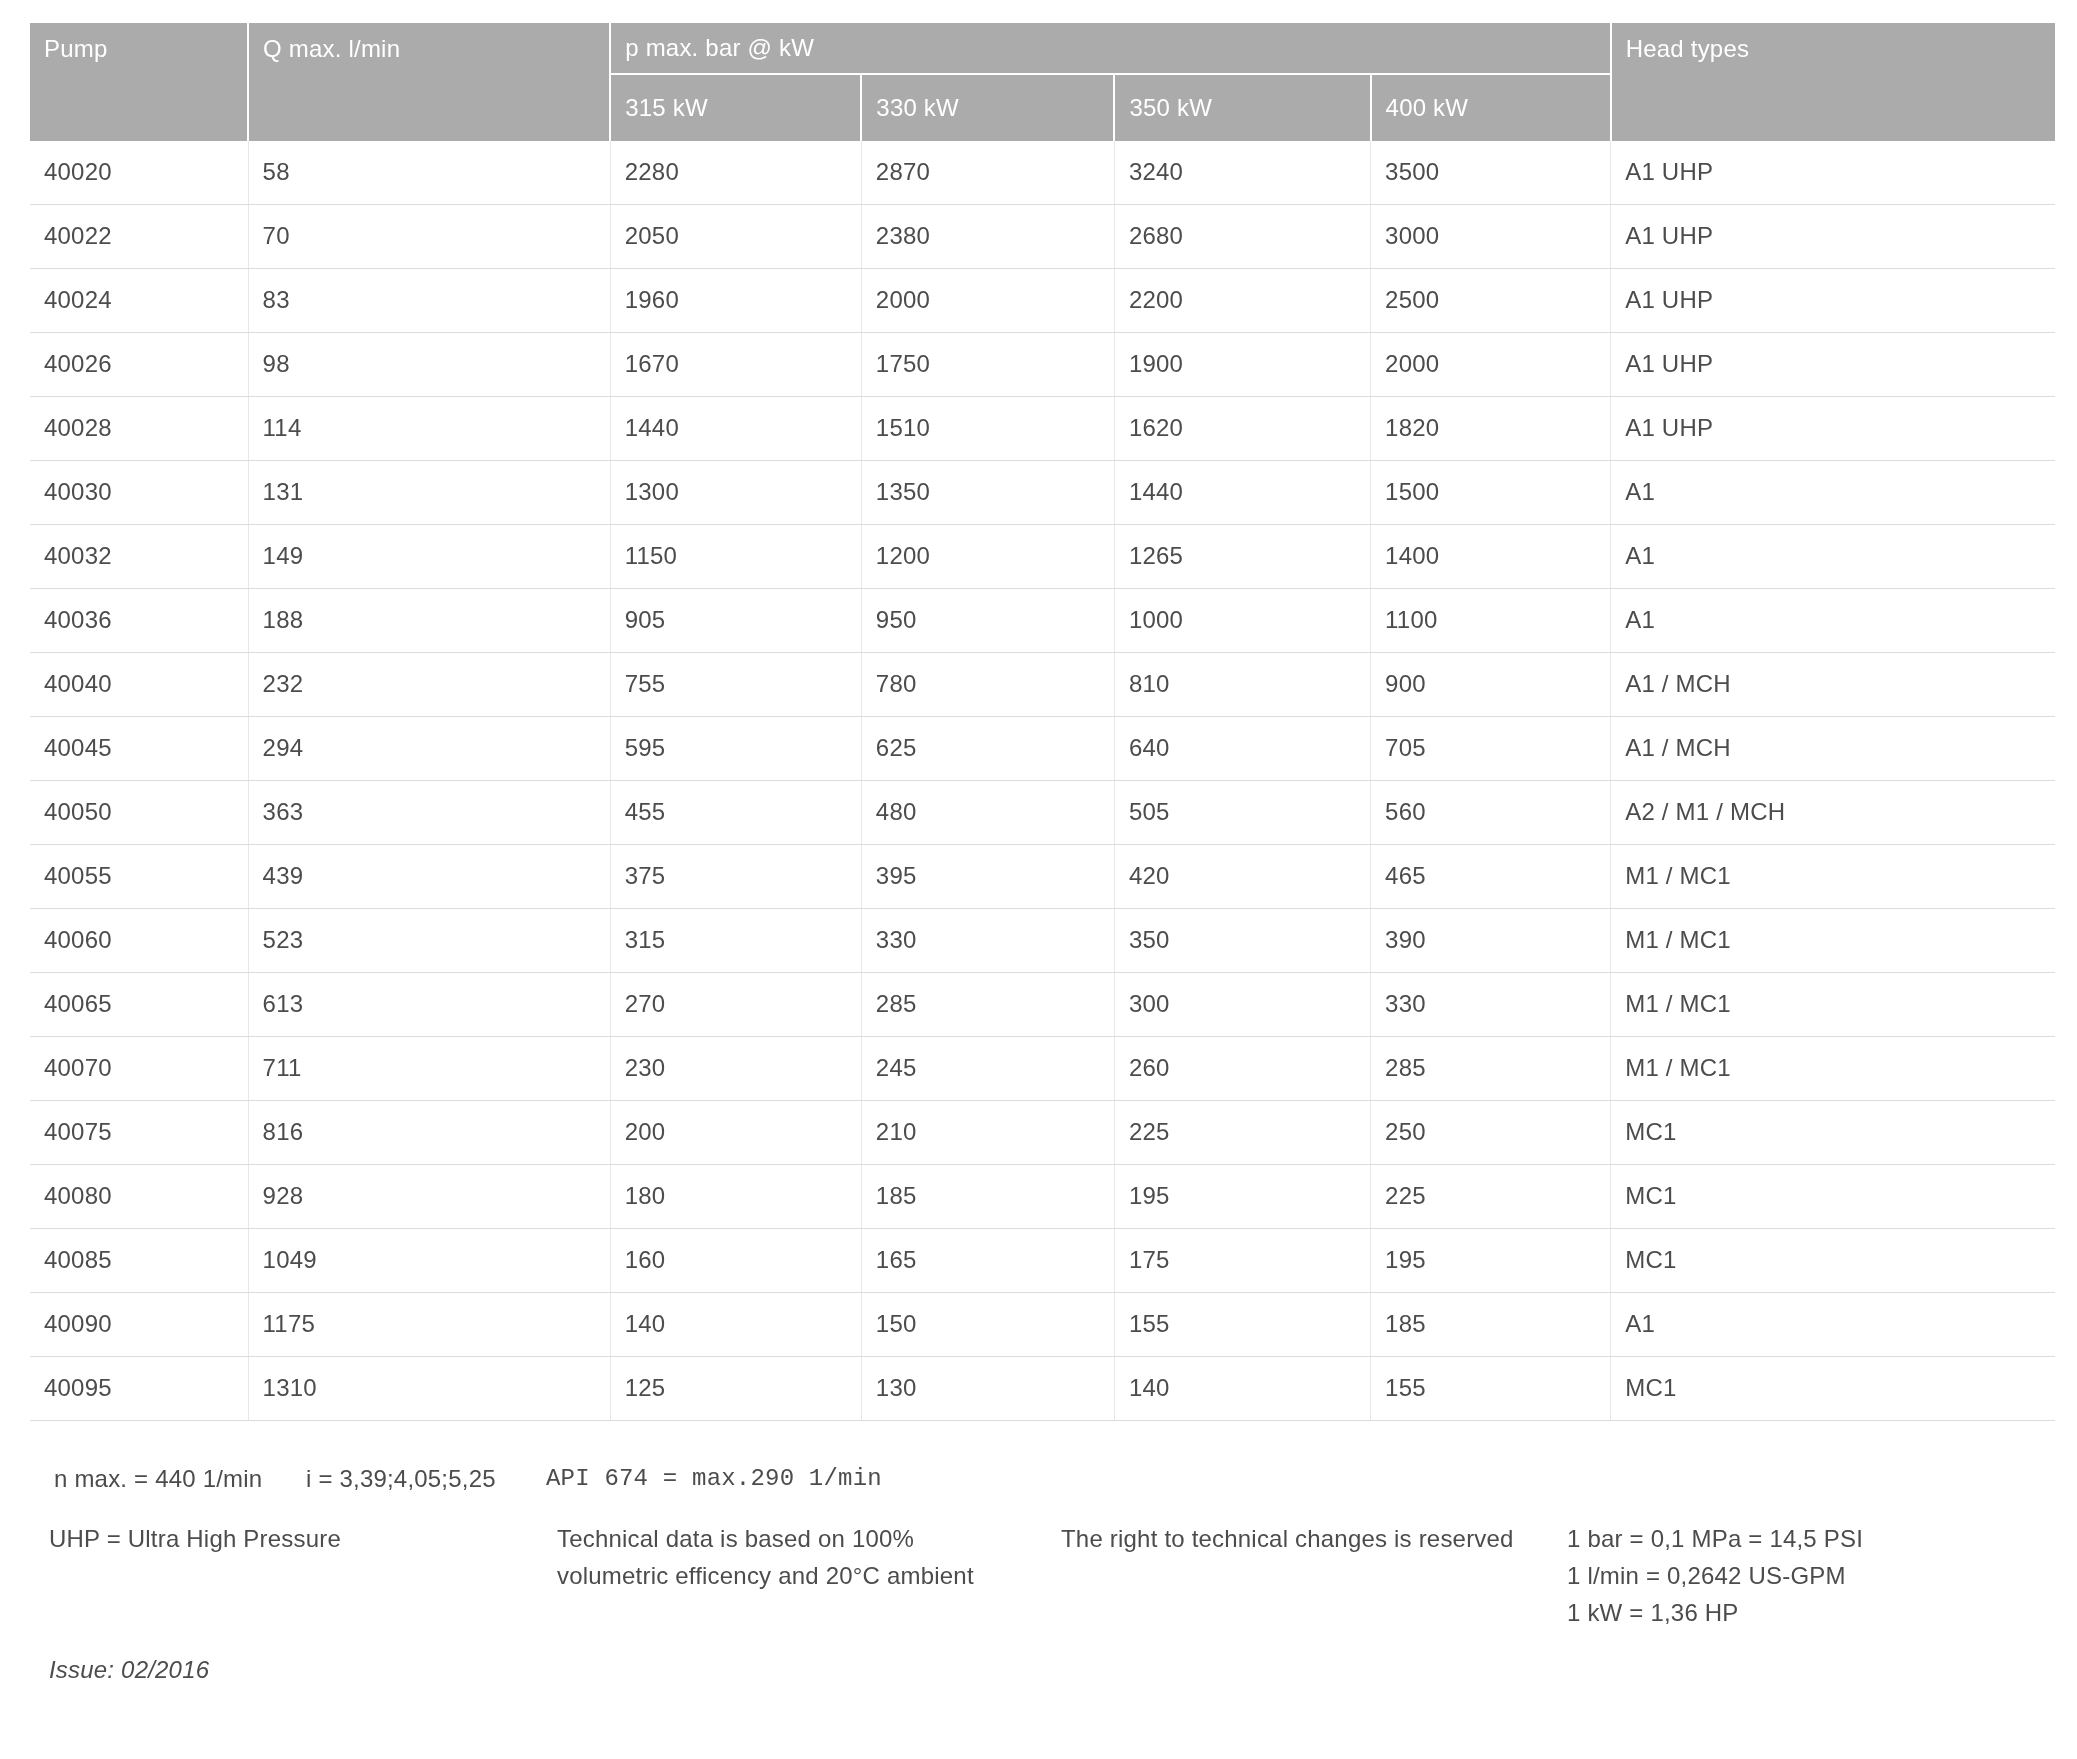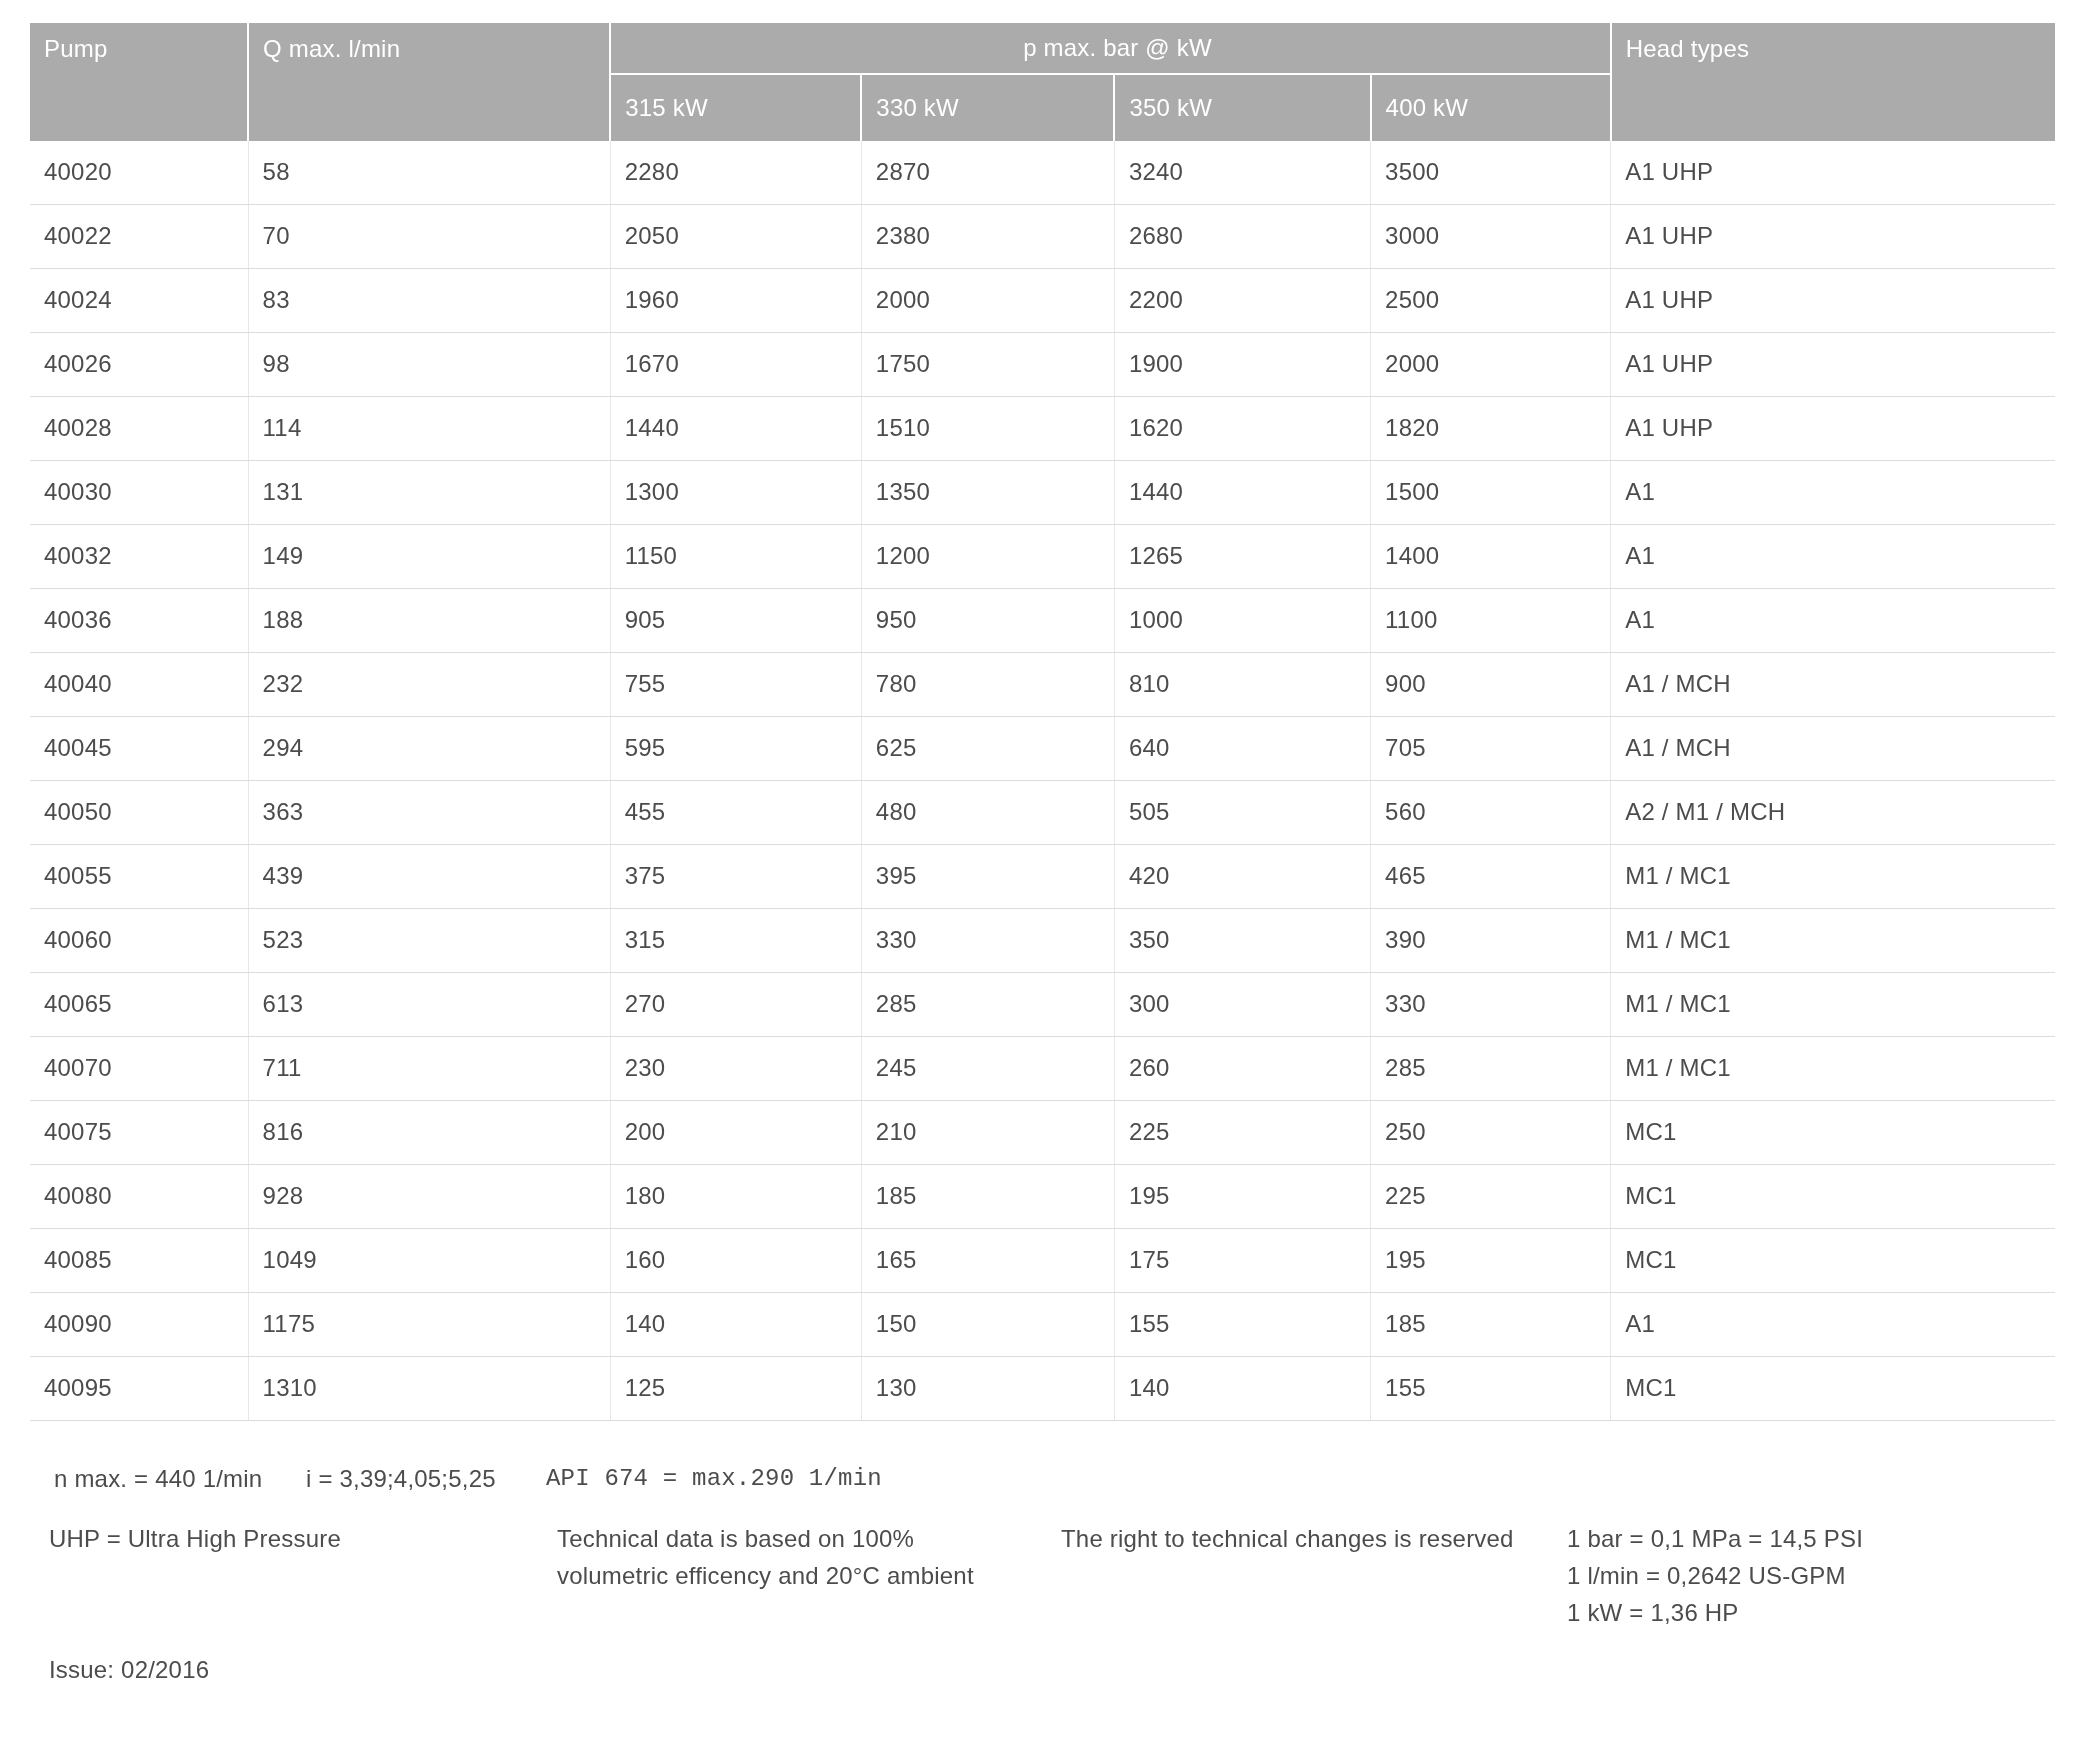--- a/index.html
+++ b/index.html
@@ -32,21 +32,21 @@
     text-align: left;
     padding: 0 0 0 14px;
     vertical-align: middle;
     letter-spacing: 0.2px;
   }
   .pump-table th.th-span {
     vertical-align: top;
     padding-top: 12px;
   }
   .pump-table th.bl-white { border-left: 2.6px solid #ffffff; }
-  .pump-table th.th-group { border-bottom: 2.6px solid #ffffff; text-align: center; }
+  .pump-table th.th-group { border-bottom: 2.6px solid #ffffff; }
 
   .pump-table td {
     height: 63px;
     padding: 0 0 0 14px;
     border-bottom: 1.7px solid #dcdcdc;
     border-left: 1.7px solid #e7e7e7;
     background: #ffffff;
     vertical-align: middle;
     color: #4c4c4c;
     letter-spacing: 0.2px;
@@ -85,20 +85,21 @@
   .col-rights   { left: 1061px; }
   .col-conv     { left: 1567px; }
 
   .issue-note {
     position: absolute;
     top: 1656px;
     left: 49px;
     font-size: 24px;
     letter-spacing: 0.2px;
     white-space: nowrap;
+    font-style: italic;
   }
 </style>
 </head>
 <body>
 
 <div class="page">
 
   <table class="pump-table">
     <colgroup>
       <col style="width:218px">

